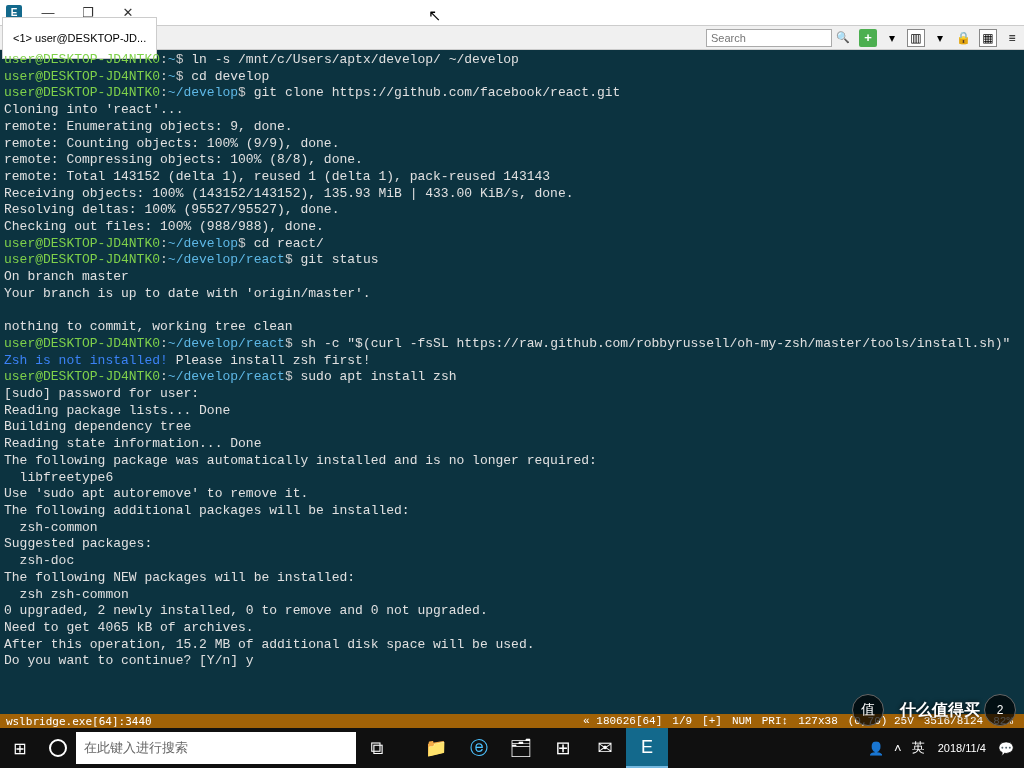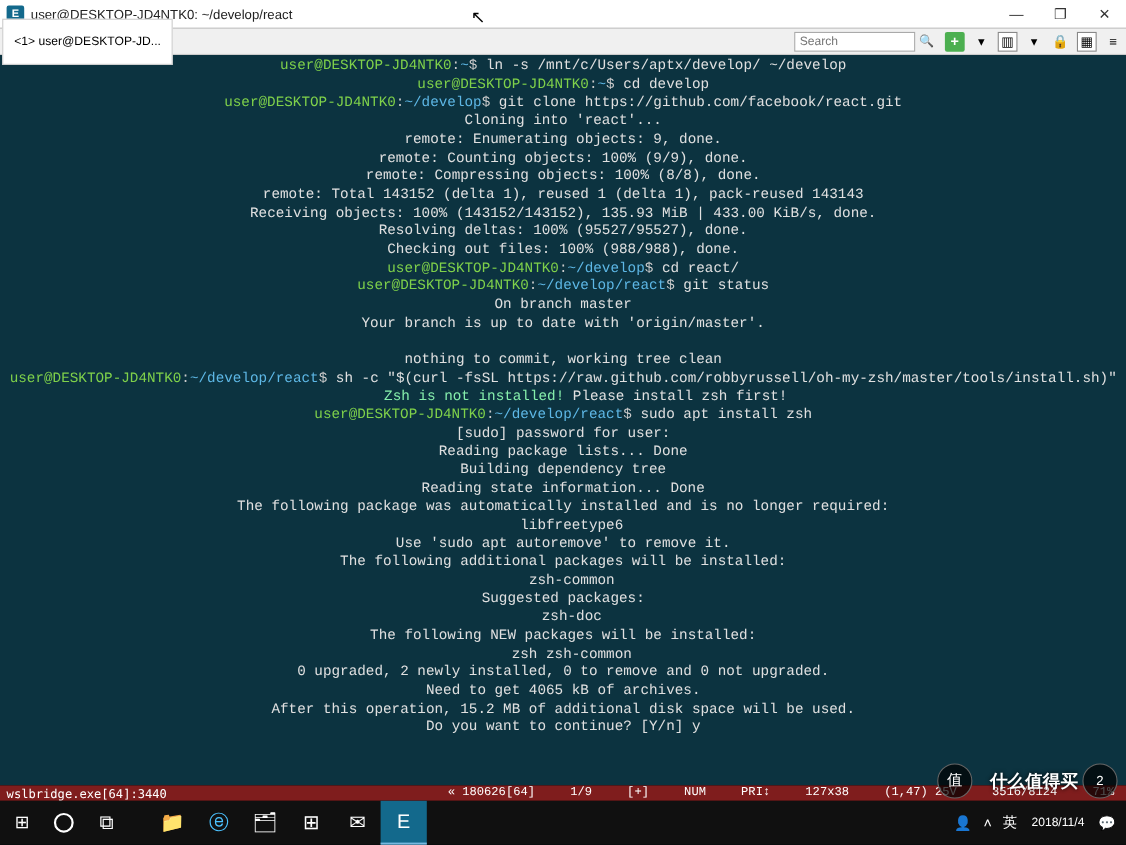--- a/index.html
+++ b/index.html
@@ -5,34 +5,34 @@
 * { margin:0; padding:0; box-sizing:border-box; }
 body { font-family:"Segoe UI",Arial,sans-serif; font-size:12px; background:#000; width:1024px; height:768px; overflow:hidden; position:relative; }
 .titlebar { height:26px; background:#fff; display:flex; align-items:center; border-bottom:1px solid #ccc; }
 .titlebar .icon { width:16px; height:16px; background:#13698c; margin:0 6px; border-radius:2px; display:flex; align-items:center; justify-content:center; color:#fff; font-size:10px; font-weight:bold; }
 .titlebar .title { flex:1; font-size:12px; color:#222; }
 .titlebar .win-controls { display:flex; }
 .titlebar .win-btn { width:40px; height:26px; display:flex; align-items:center; justify-content:center; font-size:13px; color:#333; }
 .tabbar { height:24px; background:#f0f0f0; display:flex; align-items:center; border-bottom:1px solid #ccc; font-size:11px; }
 .tab { padding:14px 10px; border:1px solid #ccc; background:#fff; margin-left:2px; min-width:150px; }
 .tabbar .spacer { flex:1; }
-.search-box { width:110px; height:18px; border:1px solid #aaa; padding:1px 4px; font-size:11px; margin-right:2px; }
+.search-box { width:126px; height:18px; border:1px solid #aaa; padding:1px 4px; font-size:11px; margin-right:2px; }
 .search-icon { width:18px; height:18px; display:flex; align-items:center; justify-content:center; color:#555; margin-right:4px; }
 .tb-icon { width:18px; height:18px; margin:0 3px; display:flex; align-items:center; justify-content:center; font-size:12px; }
 .tb-plus { background:#4caf50; color:#fff; border-radius:2px; font-size:13px; font-weight:bold; }
 .tb-layout { border:1px solid #888; background:#fff; }
 .tb-lock { color:#d4a017; }
 .terminal { background:#0c3340; color:#e0e0e0; font-family:"Consolas","Courier New",monospace; font-size:13px; line-height:16.7px; padding:2px 4px; height:664px; overflow:hidden; white-space:pre; }
-.line { white-space:pre-wrap; word-break:break-all;text-align:center; }
+.line { white-space:pre-wrap; word-break:break-all; }
 .prompt-user { color:#7fd14a; }
 .prompt-path { color:#5eb8e6; }
 .prompt-dollar { color:#ccc; }
 .cmd { color:#e0e0e0; }
-.warn { color:#86efac;margin-left:41px; }
-.statusbar { height:14px; background:#7f1d1d; color:#fff; font-family:Consolas,monospace; font-size:11px; display:flex; align-items:center; padding:0 6px;gap:22px; }
+.warn { color:#3b82f6; }
+.statusbar { height:14px; background:#a16207; color:#fff; font-family:Consolas,monospace; font-size:11px; display:flex; align-items:center; padding:0 6px; }
 .statusbar .left { flex:1; }
 .statusbar .seg { margin:0 5px;font-family:Liberation Mono, monospace; }
 .taskbar { height:40px; background:#101010; display:flex; align-items:center; position:absolute; bottom:0; left:0; right:0; }
 .start-btn { width:40px; height:40px; display:flex; align-items:center; justify-content:center; color:#fff; font-size:16px; }
 .cortana { width:36px; height:36px; display:flex; align-items:center; justify-content:center; }
 .cortana-circle { width:18px; height:18px; border:2px solid #fff; border-radius:50%; }
 .search-bar { width:280px; height:32px; background:#fff; display:flex; align-items:center; padding:0 8px; font-size:13px; color:#666; }
 .task-icon { width:42px; height:40px; display:flex; align-items:center; justify-content:center; color:#fff; font-size:18px; }
 .task-active { background:#13698c; border-bottom:2px solid #76b9e0; }
 .task-spacer { flex:1; }
@@ -42,21 +42,20 @@
 .watermark { position:absolute; right:8px; bottom:42px; display:flex; align-items:center; pointer-events:none; }
 .wm-circle { width:32px; height:32px; border-radius:50%; background:rgba(0,0,0,.7); color:#fff; display:flex; align-items:center; justify-content:center; font-size:14px; border:1px solid #666; }
 .wm-text { color:#fff; font-size:16px; font-weight:bold; margin-left:16px; text-shadow:0 0 4px #000; }
 .cursor { position:absolute; left:428px; top:6px; font-size:16px; color:#000; pointer-events:none; }
 </style>
 </head>
 <body>
 
 <div class="titlebar">
   <div class="icon">E</div>
-  <div class="title">user@DESKTOP-JD4NTK0: ~/develop/react</div>
   <div class="win-controls">
     <div class="win-btn">—</div>
     <div class="win-btn">❐</div>
     <div class="win-btn close">✕</div>
   </div>
 </div>
 
 <div class="tabbar">
   <div class="tab">&lt;1&gt; user@DESKTOP-JD...</div>
   <div class="spacer"></div>
@@ -74,30 +73,31 @@
 <div class="terminal" id="terminal"><div class="line"><span class="prompt-user">user@DESKTOP-JD4NTK0</span><span class="prompt-dollar">:</span><span class="prompt-path">~</span><span class="prompt-dollar">$ </span><span class="cmd">ln -s /mnt/c/Users/aptx/develop/ ~/develop</span></div><div class="line"><span class="prompt-user">user@DESKTOP-JD4NTK0</span><span class="prompt-dollar">:</span><span class="prompt-path">~</span><span class="prompt-dollar">$ </span><span class="cmd">cd develop</span></div><div class="line"><span class="prompt-user">user@DESKTOP-JD4NTK0</span><span class="prompt-dollar">:</span><span class="prompt-path">~/develop</span><span class="prompt-dollar">$ </span><span class="cmd">git clone https://github.com/facebook/react.git</span></div><div class="line"><span class="cmd">Cloning into 'react'...</span></div><div class="line"><span class="cmd">remote: Enumerating objects: 9, done.</span></div><div class="line"><span class="cmd">remote: Counting objects: 100% (9/9), done.</span></div><div class="line"><span class="cmd">remote: Compressing objects: 100% (8/8), done.</span></div><div class="line"><span class="cmd">remote: Total 143152 (delta 1), reused 1 (delta 1), pack-reused 143143</span></div><div class="line"><span class="cmd">Receiving objects: 100% (143152/143152), 135.93 MiB | 433.00 KiB/s, done.</span></div><div class="line"><span class="cmd">Resolving deltas: 100% (95527/95527), done.</span></div><div class="line"><span class="cmd">Checking out files: 100% (988/988), done.</span></div><div class="line"><span class="prompt-user">user@DESKTOP-JD4NTK0</span><span class="prompt-dollar">:</span><span class="prompt-path">~/develop</span><span class="prompt-dollar">$ </span><span class="cmd">cd react/</span></div><div class="line"><span class="prompt-user">user@DESKTOP-JD4NTK0</span><span class="prompt-dollar">:</span><span class="prompt-path">~/develop/react</span><span class="prompt-dollar">$ </span><span class="cmd">git status</span></div><div class="line"><span class="cmd">On branch master</span></div><div class="line"><span class="cmd">Your branch is up to date with 'origin/master'.</span></div><div class="line"><span class="cmd"> </span></div><div class="line"><span class="cmd">nothing to commit, working tree clean</span></div><div class="line"><span class="prompt-user">user@DESKTOP-JD4NTK0</span><span class="prompt-dollar">:</span><span class="prompt-path">~/develop/react</span><span class="prompt-dollar">$ </span><span class="cmd">sh -c "$(curl -fsSL https://raw.github.com/robbyrussell/oh-my-zsh/master/tools/install.sh)"</span></div><div class="line"><span class="warn">Zsh is not installed!</span><span class="cmd"> Please install zsh first!</span></div><div class="line"><span class="prompt-user">user@DESKTOP-JD4NTK0</span><span class="prompt-dollar">:</span><span class="prompt-path">~/develop/react</span><span class="prompt-dollar">$ </span><span class="cmd">sudo apt install zsh</span></div><div class="line"><span class="cmd">[sudo] password for user:</span></div><div class="line"><span class="cmd">Reading package lists... Done</span></div><div class="line"><span class="cmd">Building dependency tree</span></div><div class="line"><span class="cmd">Reading state information... Done</span></div><div class="line"><span class="cmd">The following package was automatically installed and is no longer required:</span></div><div class="line"><span class="cmd">  libfreetype6</span></div><div class="line"><span class="cmd">Use 'sudo apt autoremove' to remove it.</span></div><div class="line"><span class="cmd">The following additional packages will be installed:</span></div><div class="line"><span class="cmd">  zsh-common</span></div><div class="line"><span class="cmd">Suggested packages:</span></div><div class="line"><span class="cmd">  zsh-doc</span></div><div class="line"><span class="cmd">The following NEW packages will be installed:</span></div><div class="line"><span class="cmd">  zsh zsh-common</span></div><div class="line"><span class="cmd">0 upgraded, 2 newly installed, 0 to remove and 0 not upgraded.</span></div><div class="line"><span class="cmd">Need to get 4065 kB of archives.</span></div><div class="line"><span class="cmd">After this operation, 15.2 MB of additional disk space will be used.</span></div><div class="line"><span class="cmd">Do you want to continue? [Y/n] y</span></div></div>
 
 <div class="statusbar">
   <span class="left">wslbridge.exe[64]:3440</span>
   <span class="seg">« 180626[64]</span>
   <span class="seg">1/9</span>
   <span class="seg">[+]</span>
   <span class="seg">NUM</span>
   <span class="seg">PRI↕</span>
   <span class="seg">127x38</span>
-  <span class="seg">(1,47) 25V</span>
+  <span class="seg">(0,70) 25V</span>
   <span class="seg">3516/8124</span>
-  <span class="seg">71%</span>
+  <span class="seg">82%</span>
 </div>
 
 <div class="taskbar">
   <div class="start-btn">⊞</div>
   <div class="cortana">
       <div class="cortana-circle"></div>
     </div>
+  <div class="search-bar">在此键入进行搜索</div>
   <div class="task-icon">⧉</div>
   <div style="width:18px"></div>
   <div class="task-icon">📁</div>
   <div class="task-icon" style="color:#4cc2ff">ⓔ</div>
   <div class="task-icon">🗂</div>
   <div class="task-icon">⊞</div>
   <div class="task-icon">✉</div>
   <div class="task-icon task-active">E</div>
   <div class="task-spacer"></div>
   <div class="tray">

